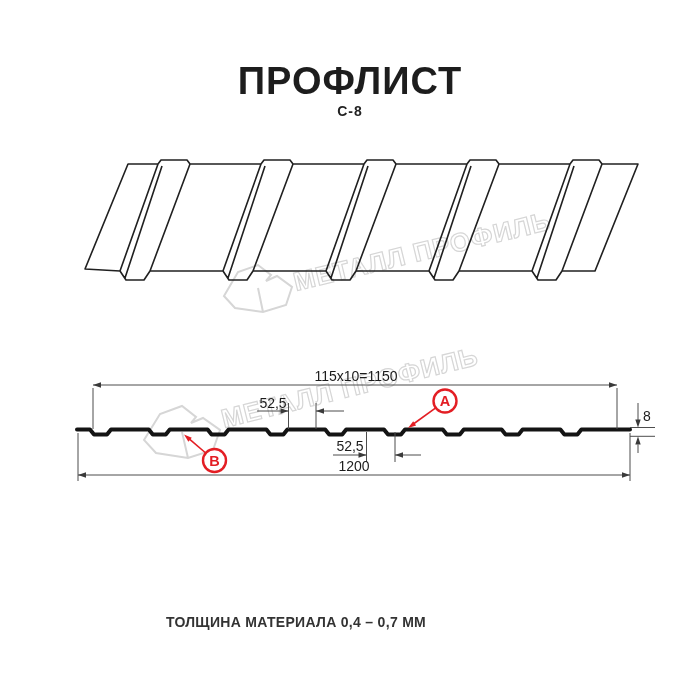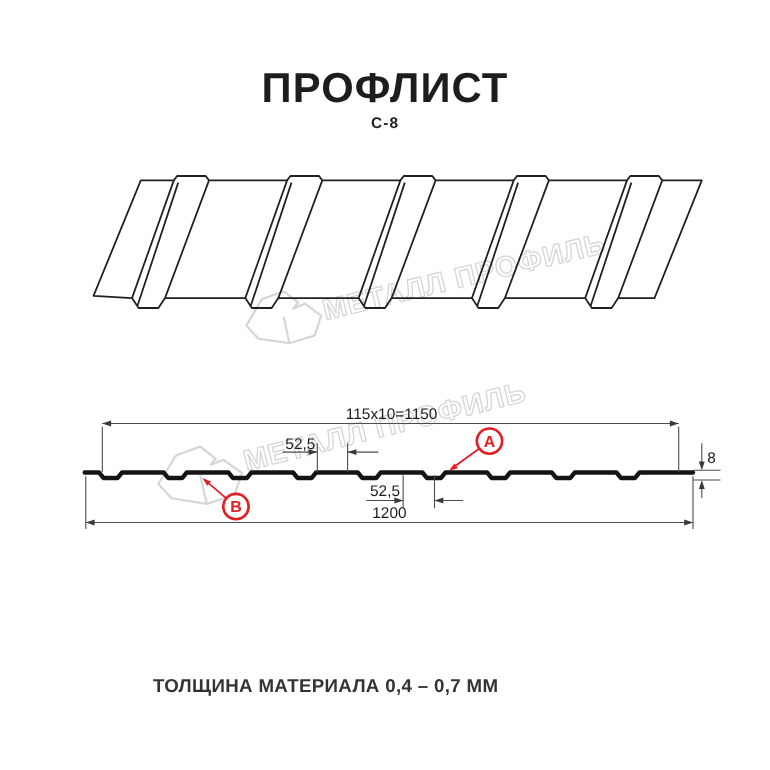--- a/index.html
+++ b/index.html
@@ -3,21 +3,21 @@
 <meta charset="utf-8">
 <style>
   html,body{margin:0;padding:0;background:#f2f2f2;}
   #page{position:relative;width:700px;height:700px;background:#ffffff;overflow:hidden;
         font-family:"Liberation Sans", sans-serif;}
   .title{position:absolute;left:0;top:60px;width:700px;text-align:center;
          font-size:38px;font-weight:700;letter-spacing:1px;color:#1d1d1d;}
   .subtitle{position:absolute;left:0;top:103px;width:700px;text-align:center;
          font-size:14px;font-weight:600;letter-spacing:1px;color:#222;}
   .footer{position:absolute;left:0;top:614px;width:592px;text-align:center;
-         font-size:17px;font-weight:700;letter-spacing:.3px;color:#333;}
+         font-size:14px;font-weight:700;letter-spacing:.3px;color:#333;}
   svg{position:absolute;left:0;top:0;}
   text{font-family:"Liberation Sans", sans-serif;}
   .dimtext{fill:#1c1c1c;font-size:14px;}
   .wmtext{font-weight:700;font-size:26px;letter-spacing:1px;}
 </style>
 </head>
 <body>
 
 <div id="page">
 

